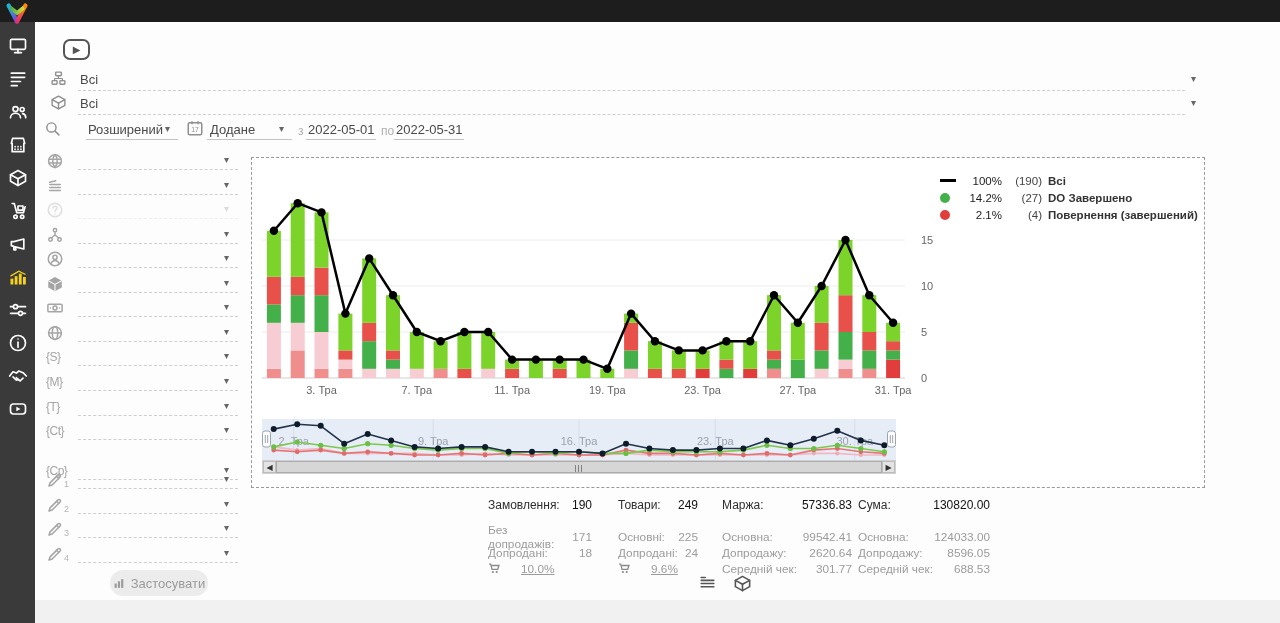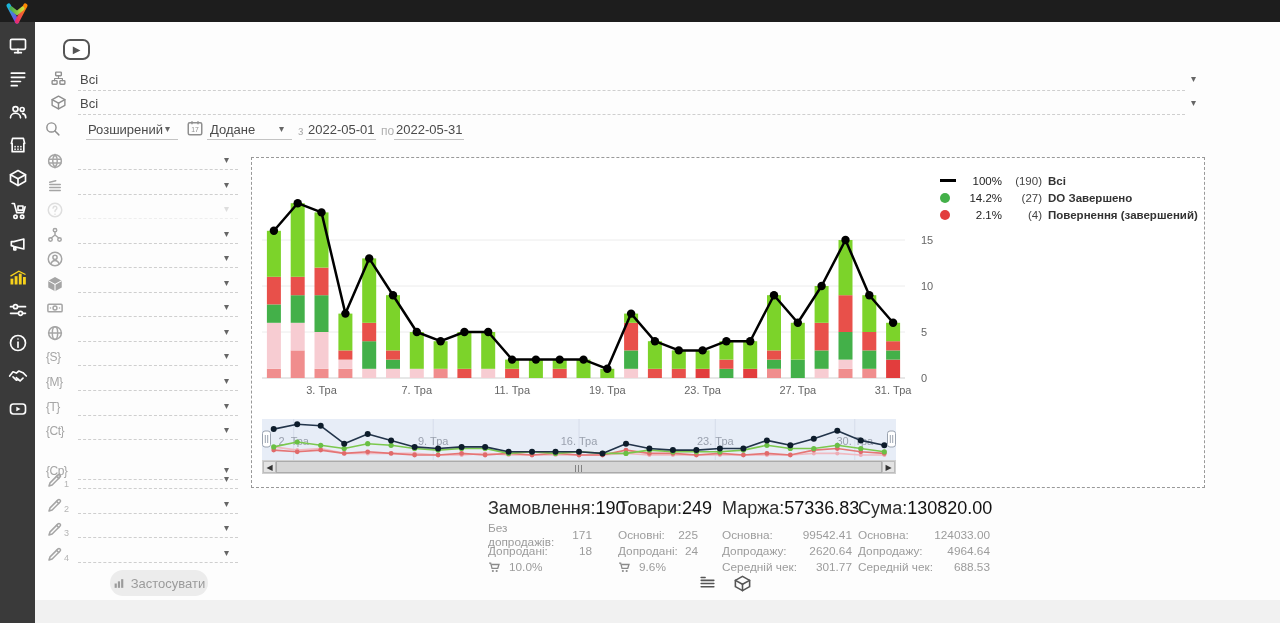--- a/index.html
+++ b/index.html
@@ -37,24 +37,24 @@
   .dot{width:10px;height:10px;border-radius:50%;}
   .lpct{width:42px;text-align:right;color:#222;flex:none;}
   .lcnt{width:40px;text-align:right;color:#444;flex:none;}
   .llab{margin-left:6px;color:#333;white-space:nowrap;font-weight:bold;}
   
   .scrollbar{left:262px;top:460px;width:634px;height:14px;background:#ececec;border:1px solid #d0d0d0;}
   .sb-thumb{position:absolute;left:13px;top:0;right:13px;height:12px;background:#d6d6d6;border:1px solid #ababab;display:flex;align-items:center;justify-content:center;color:#555;font-size:8px;letter-spacing:1px;cursor:grab;}
   .sb-arrow{position:absolute;top:0;width:13px;height:12px;background:#e4e4e4;border:1px solid #bdbdbd;color:#333;font-size:8px;display:flex;align-items:center;justify-content:center;cursor:pointer;}
   
   .stat-col{top:498px;}
-  .stat-title{display:flex;justify-content:space-between;font-size:18px;color:#2e2e2e;margin-bottom:8px;}
+  .stat-title{display:flex;justify-content:space-between;font-size:12px;color:#2e2e2e;margin-bottom:17px;}
   .stat-title b{font-weight:normal;color:#111;}
   .stat-row{display:flex;justify-content:space-between;font-size:11.8px;color:#9c9c9c;height:16px;align-items:center;}
-  .stat-row .cart{display:flex;align-items:center;gap:8px;}
+  .stat-row .cart{display:flex;gap:20px;text-decoration:underline;}
   .toggle-ic{width:19px;height:19px;color:#555;cursor:pointer;}
 </style>
 </head>
 <body>
 
 <div id="screen">
 
   <div class="abs topbar"></div>
   <div class="abs logo">
     <svg width="28" height="26" viewBox="0 0 30 26">
@@ -731,21 +731,21 @@
         <div class="stat-title">
           <span>Сума:</span>
           <b>130820.00</b>
         </div>
         <div class="stat-row">
           <span>Основна:</span>
           <span>124033.00</span>
         </div>
         <div class="stat-row">
           <span>Допродажу:</span>
-          <span>4964.64</span>
+          <span>8596.05</span>
         </div>
         <div class="stat-row">
           <span>Середній чек:</span>
           <span>688.53</span>
         </div>
       </div>
     </div>
 
   <div class="abs" style="left:698px;top:574px;display:flex;gap:16px;" id="toggles">
       <span class="toggle-ic"><svg width="100%" height="100%" viewBox="0 0 24 24" fill="none" stroke="currentColor" stroke-width="2" stroke-linecap="round" stroke-linejoin="round">

